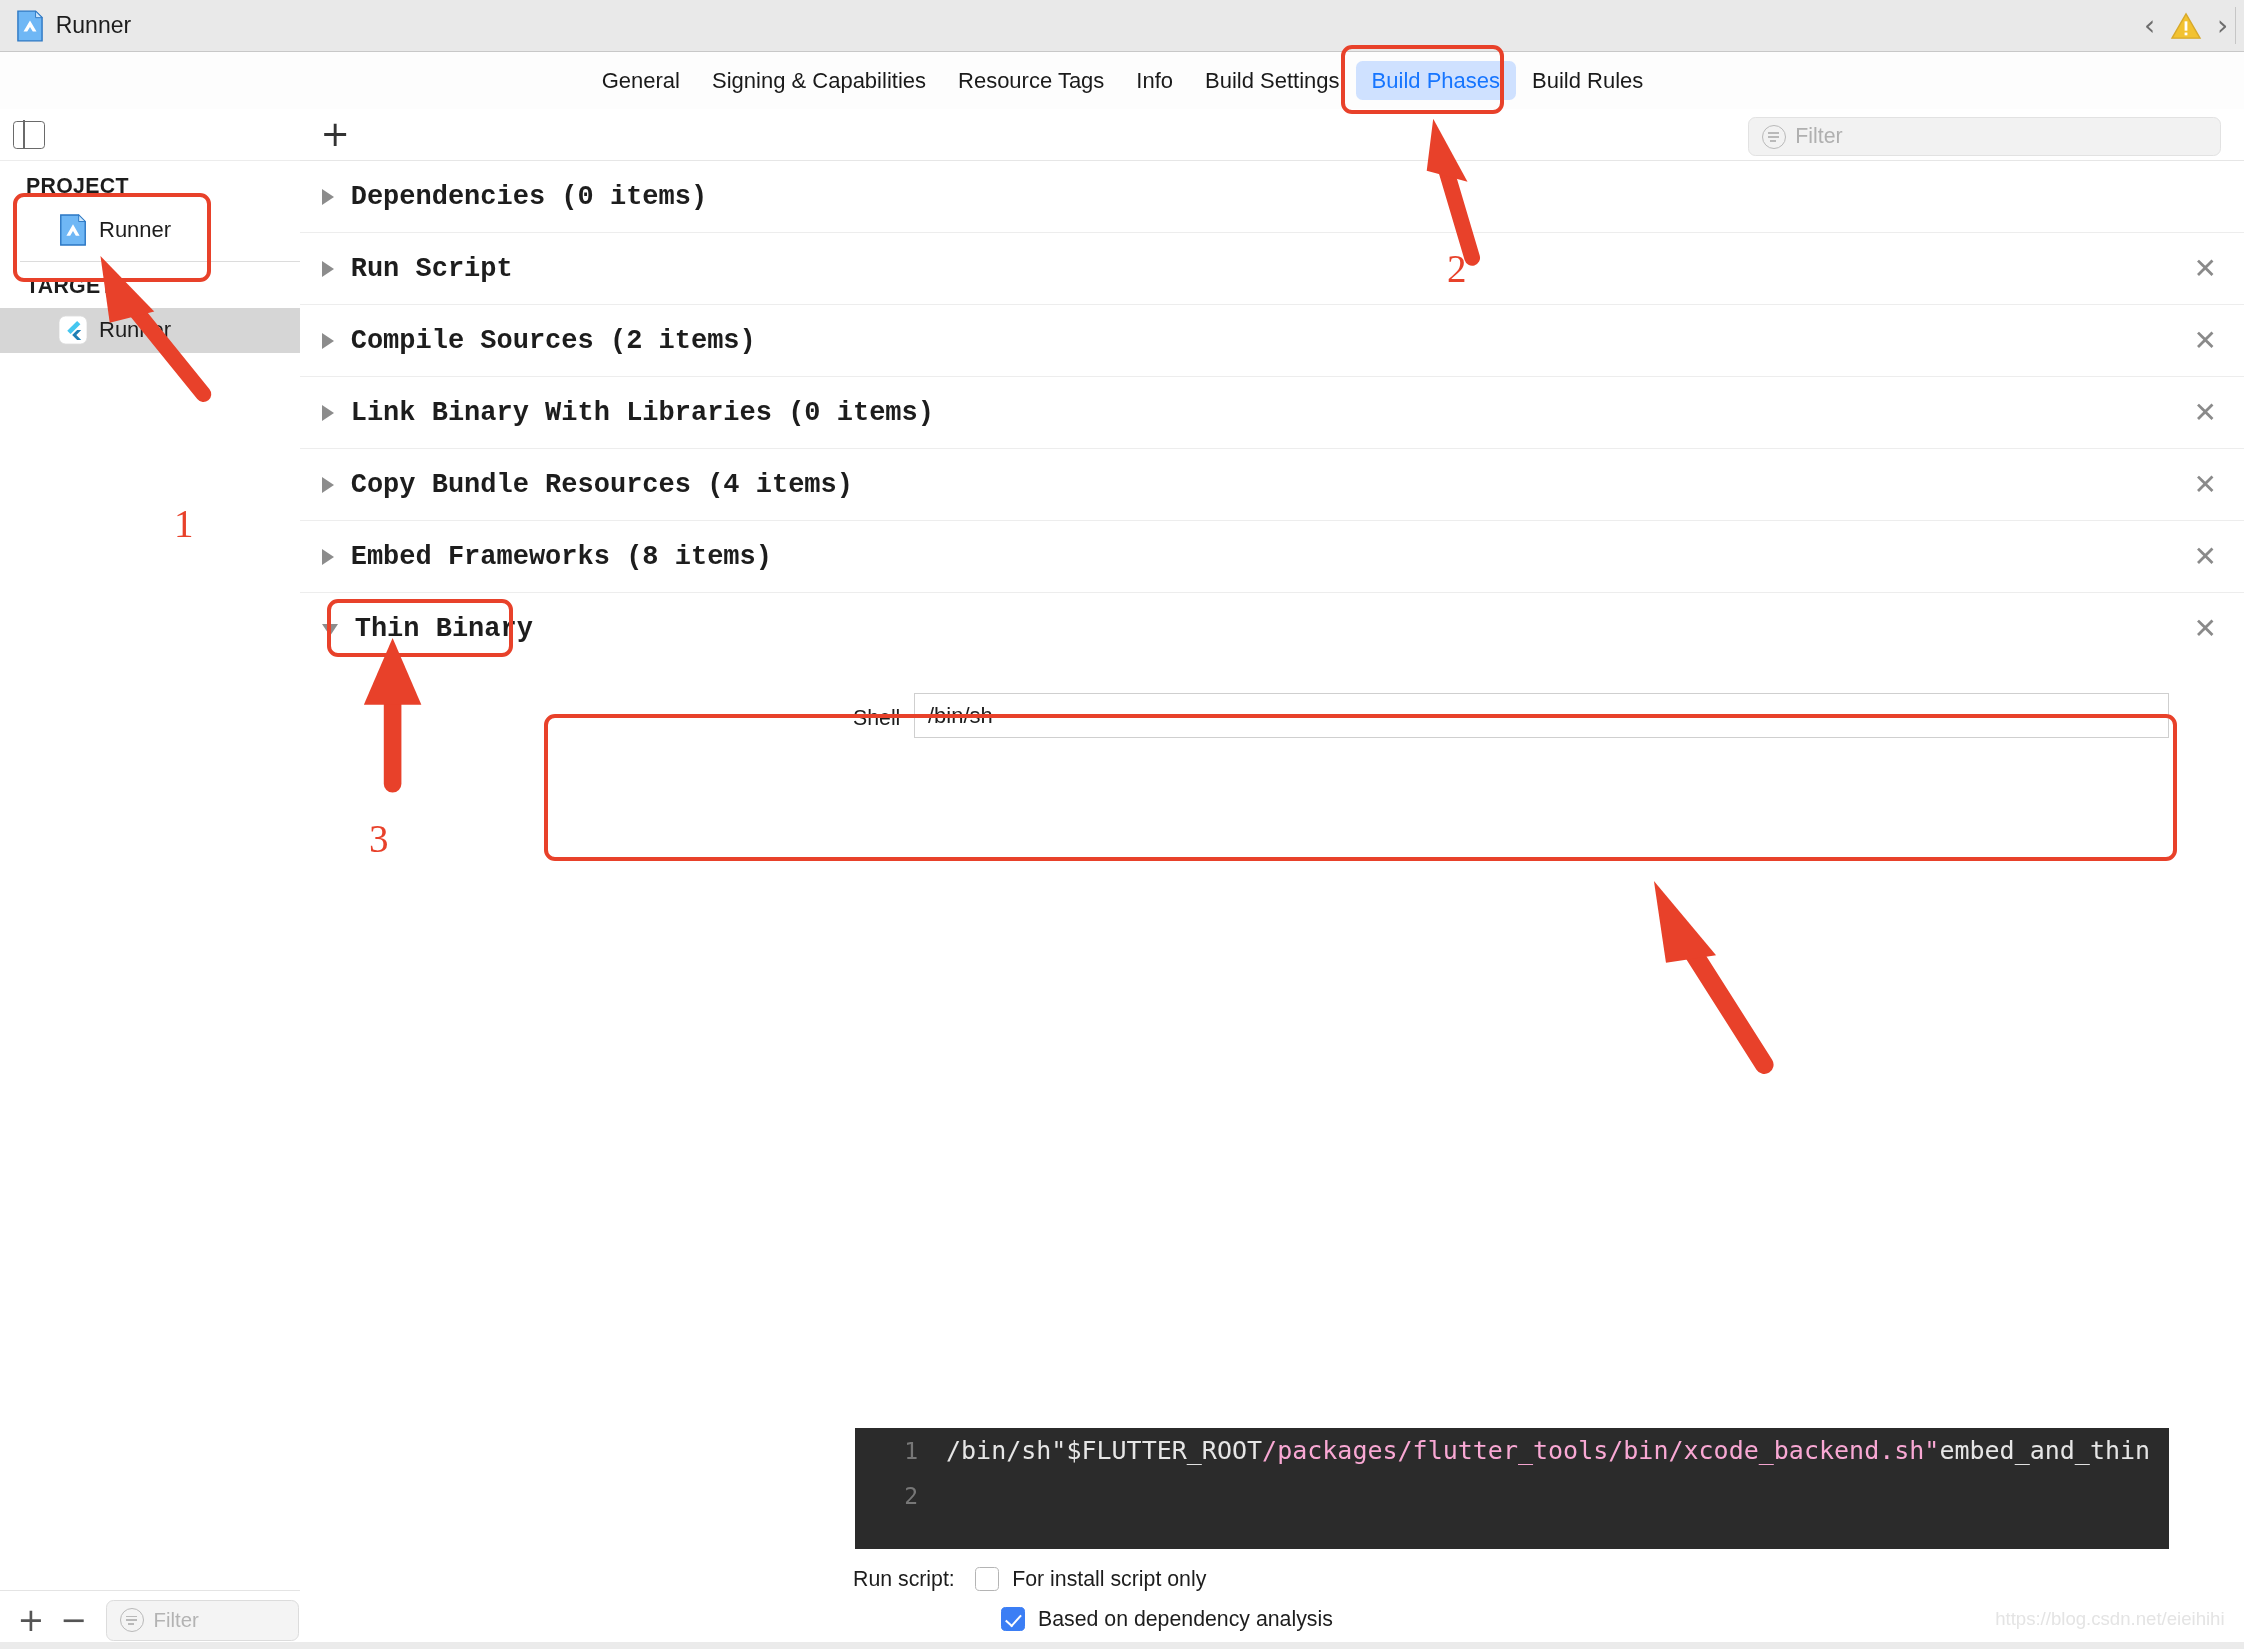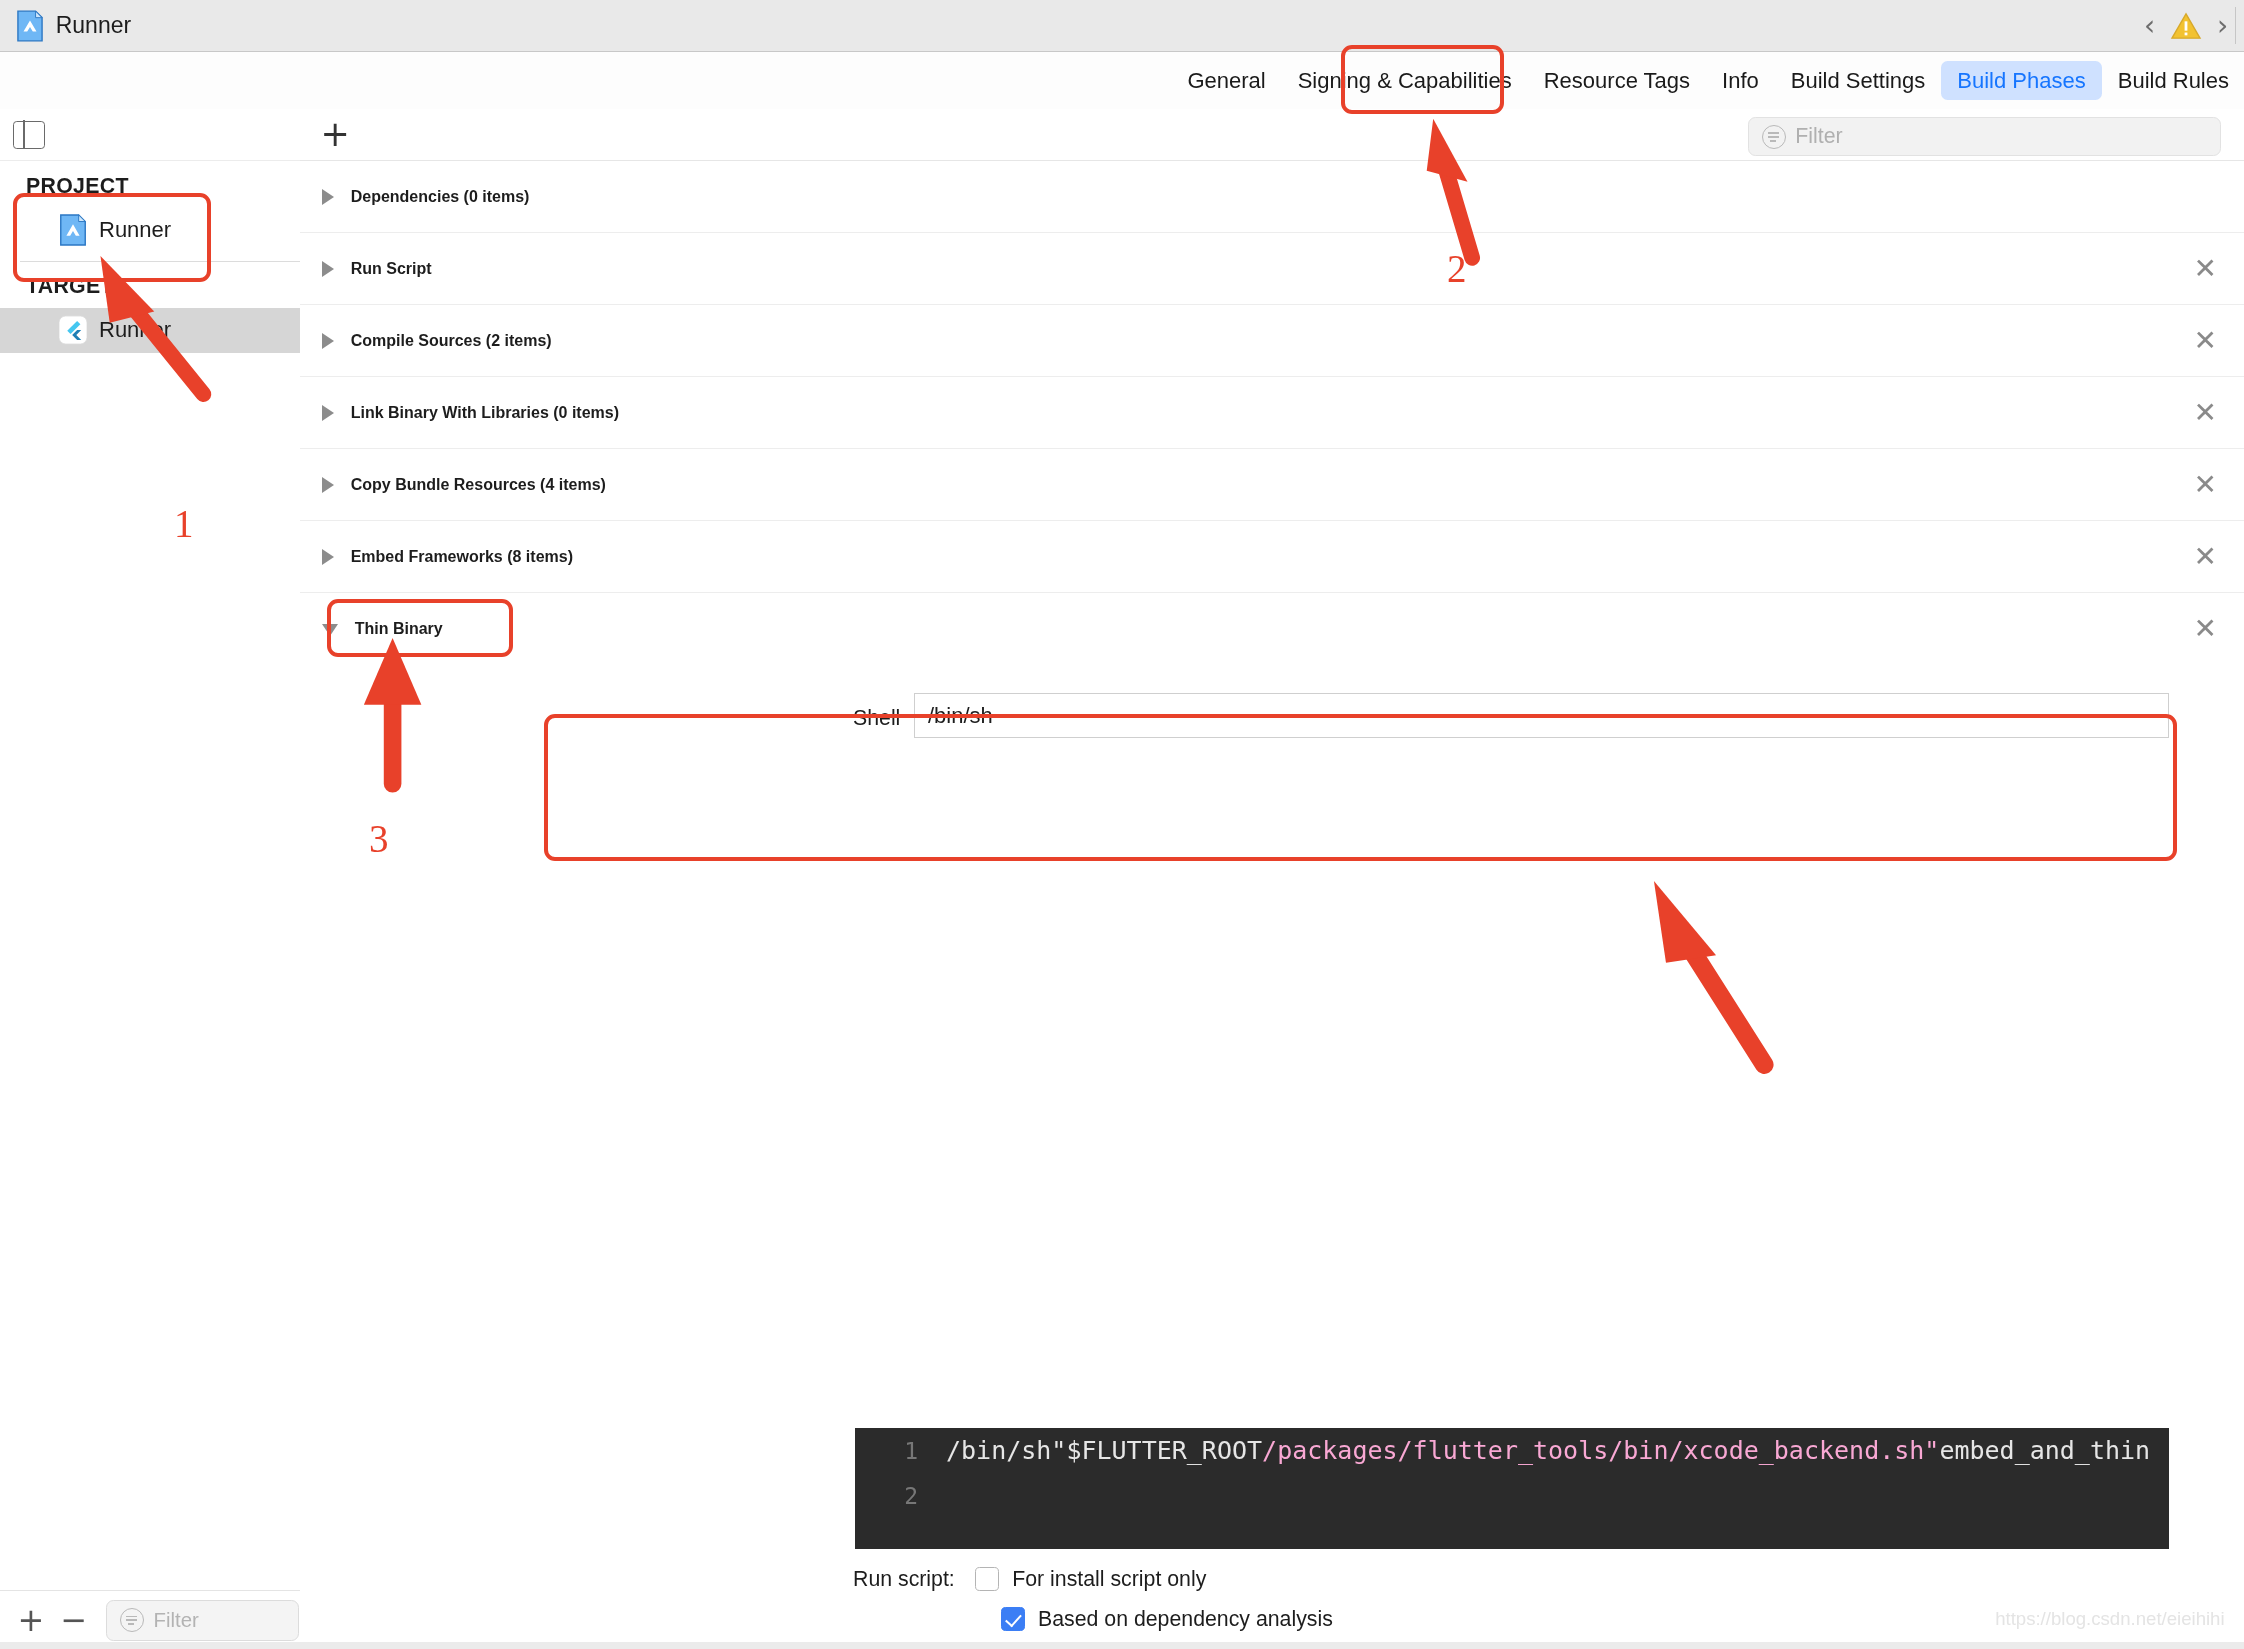--- a/index.html
+++ b/index.html
@@ -21,21 +21,21 @@
   .titlebar .title { font-size:23px; color:#1d1d1d; }
   .tb-right { position:absolute; right:16.7px; top:0; height:52px; display:flex; align-items:center; gap:15px; }
   .chev { color:#6e6e6e; font-size:28px; line-height:1; font-family:"DejaVu Sans", sans-serif; }
   .warn-tri { width:32px; height:28px; }
   .tb-sep { position:absolute; right:9.3px; top:7.4px; width:0.9px; height:37px; background:#c6c6c6; }
 
   
   .tabbar {
     position:absolute; left:0; top:52px; width:2245px; height:58px;
     background:#fdfdfd; border-bottom:0.9px solid #d2d2d2;
-    display:flex; align-items:center; justify-content:flex-end; gap:0;
+    display:flex; align-items:center; justify-content:center; gap:0;
   }
   .tab {
     font-size:22px; color:#1a1a1a; padding:6.5px 16px; border-radius:6.5px;
     white-space:nowrap;
   }
   .tab.active { color:#1675ff; background:#cfe1ff; }
 
   
   .sidebar {
     position:absolute; left:0; top:109px; width:359px; bottom:0;
@@ -78,21 +78,21 @@
     display:flex; align-items:center; gap:9.3px; padding:0 13px;
   }
   .top-filter .ftxt{ font-size:21.3px; color:#b0b0b0;}
 
   
   .phase-row { position:relative; height:72px; border-bottom:0.9px solid #ededed; display:flex; align-items:center; }
   .disc { width:0; height:0; margin-left:22px; margin-right:16.7px; flex:none;
           border-left:12px solid #8c8c8c; border-top:8.3px solid transparent; border-bottom:8.3px solid transparent; }
   .disc.open { border-left:8.3px solid transparent; border-right:8.3px solid transparent;
                border-top:12px solid #8c8c8c; border-bottom:0; margin-top:2.8px;}
-  .phase-name { font-size:16px; font-weight:bold; color:#1d1d1d; }
+  .phase-name { font-size:27px; font-weight:bold; color:#1d1d1d;font-family:Liberation Mono, monospace; }
   .row-x { position:absolute; right:28px; top:50%; transform:translateY(-50%);
            font-size:28px; color:#8a8a8a; font-family:"DejaVu Sans", sans-serif; line-height:1;}
 
   
   .detail { padding-left:0; position:relative; }
   .shell-row { display:flex; align-items:center; height:50px; margin-top:28px; }
   .shell-label { font-size:21.3px; color:#1d1d1d; position:absolute; left:553px; }
   .shell-input {
     position:absolute; left:614px; right:76px; top:0; height:45px;
     background:#fff; border:0.9px solid #cfcfcf; display:flex; align-items:center;

